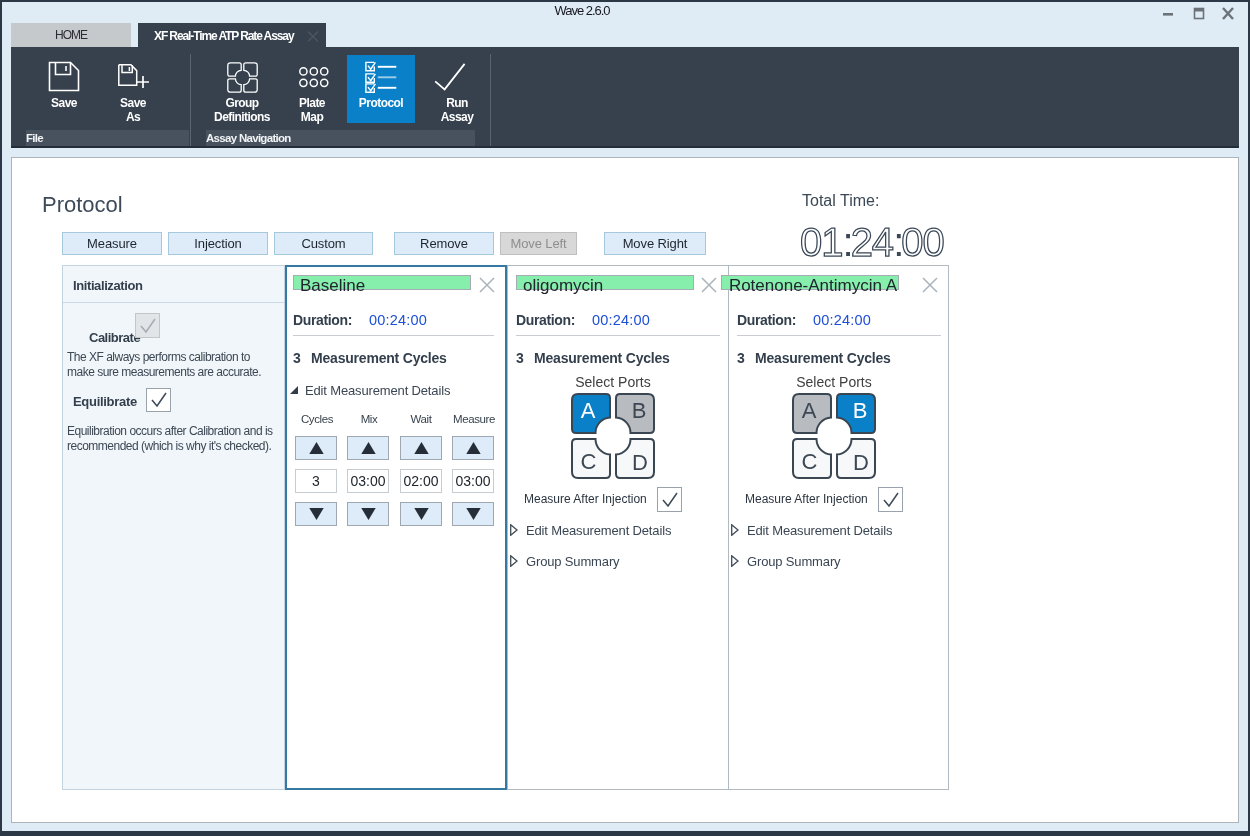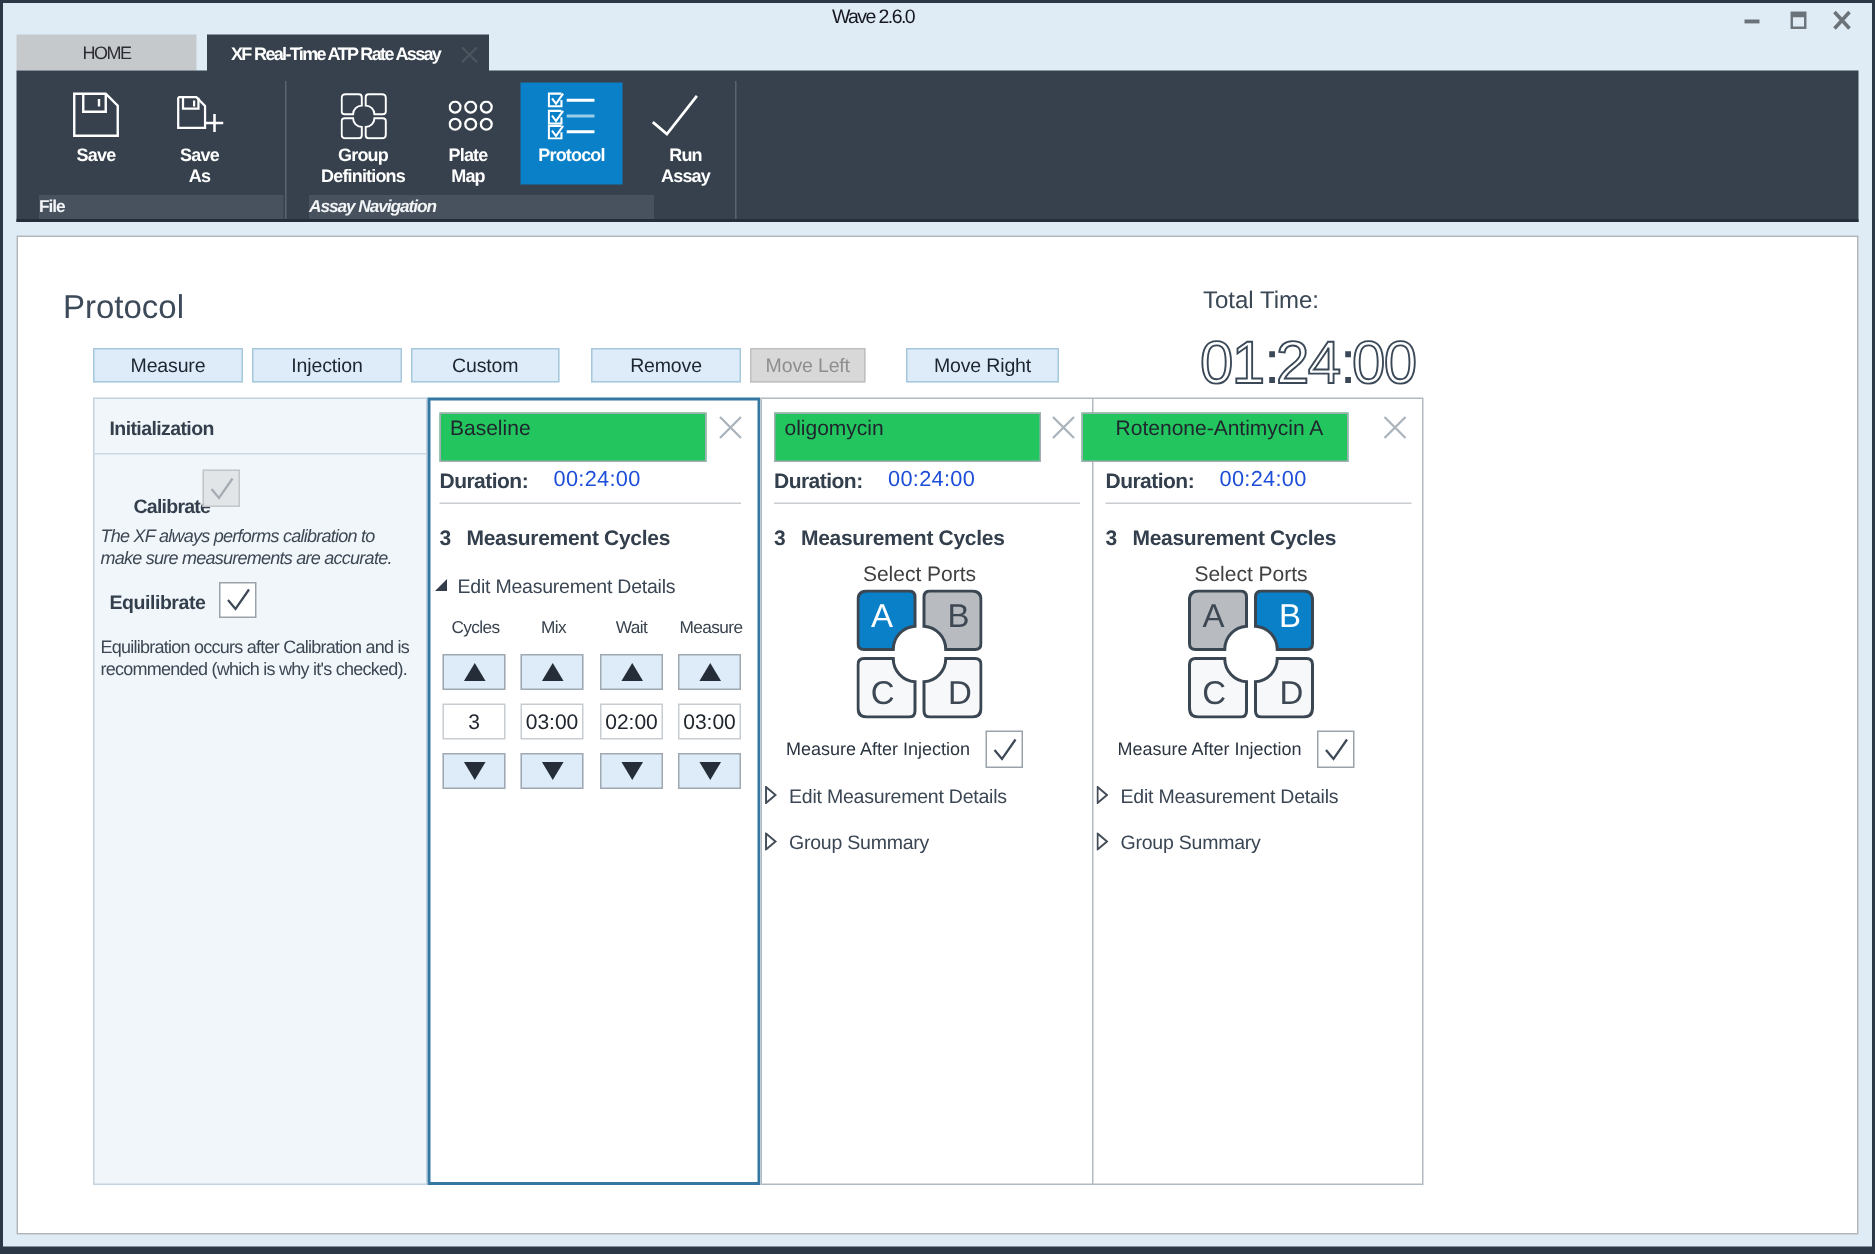--- a/index.html
+++ b/index.html
@@ -28,21 +28,21 @@
 #total-time .cl { color:#3a4857; -webkit-text-stroke:0; letter-spacing:-3px; }
 
 .tbtn { position:absolute; top:232px; height:23px; background:#ddecf8; border:1px solid #a6c8dd; color:#1d2530; font-size:13px; letter-spacing:-0.1px; text-align:center; line-height:21px; }
 .tbtn.dis { background:#d8d8d8; border-color:#bfbfbf; color:#8e8e8e; }
 
 .panel { position:absolute; top:265px; height:525px; background:#fff; border:1px solid #b2bac1; }
 #panel-init { left:62px; width:223px; background:#f1f6fa; border:1px solid #c3d4e0; }
 #panel-base { left:285px; width:222px; border:2px solid #3579a2; }
 #panel-oligo { left:507px; width:222px; }
 #panel-rot { left:728px; width:221px; }
-.pname { position:absolute; background:#22c55e; border:1px solid #a5adb4; height:33px; font-size:14px; color:#20262e; line-height:19px; padding-left:6px; }
+.pname { position:absolute; background:#86efac; border:1px solid #a5adb4; height:15px; font-size:17px; color:#20262e; line-height:19px; padding-left:6px; }
 .pclose { position:absolute; width:16px; height:16px; }
 .duration { position:absolute; font-size:14px; letter-spacing:-0.35px; font-weight:bold; color:#333f4c; }
 .dval { position:absolute; font-size:14.5px; color:#1d4ed8; letter-spacing:0.2px; }
 .psep { position:absolute; height:1px; background:#c9cdd1; }
 .mcycles { position:absolute; font-size:14px; letter-spacing:-0.2px; font-weight:bold; color:#333f4c; }
 .selports { position:absolute; font-size:14px; color:#404040; text-align:center; }
 .mai { position:absolute; font-size:12px; color:#2b3541; }
 .exprow { position:absolute; font-size:13px; letter-spacing:-0.15px; color:#3a4653; }
 .chk { position:absolute; background:#fff; border:1px solid #9aa3ab; }
 
@@ -129,21 +129,21 @@
       <path d="M12.8 16.3 H31.3" stroke-width="1.9" opacity="0.6"></path>
       <path d="M12.8 26.8 H31.3" stroke-width="1.9"></path>
     </g>
   </svg>
   <div class="rlabel" style="left:330px; top:50px; width:80px;">Protocol</div>
 
   <svg class="abs" style="left:423px; top:15px;" width="32" height="30" viewBox="0 0 32 30">
     <path d="M1.2 19.4 L10.6 27.4 L30.6 1.9" fill="none" stroke="#fff" stroke-width="1.8"></path>
   </svg>
   <div class="rlabel" style="left:416px; top:50px; width:60px;">Run<br>Assay</div>
-  <div class="rgroup-label" style="left:195px; width:230px;font-style:italic;">Assay Navigation</div>
+  <div class="rgroup-label" style="left:195px; width:269px;">Assay Navigation</div>
   <div class="rsep" style="left:479px;"></div>
 </div>
 
 <div id="content"></div>
 <h1 id="ptitle">Protocol</h1>
 <div id="total-label">Total Time:</div>
 <div id="total-time">01<span class="cl">:</span>24<span class="cl">:</span>00</div>
 
 <div class="tbtn" style="left:62px; width:100px;">Measure</div>
 <div class="tbtn" style="left:168px; width:100px;">Injection</div>
@@ -158,21 +158,21 @@
 <div class="panel" id="panel-rot"></div>
 
 <div class="init-bold" style="left:73px; top:278px;">Initialization</div>
 <div class="psep" style="left:63px; top:302px; width:221px; background:#c8d9e5;"></div>
 <div class="init-bold" style="left:73px; top:330px; letter-spacing:-0.5px;margin-left:16px;">Calibrate</div>
 <div class="chk" style="left:135px; top:313px; width:25px; height:25px; background:#e2e5e7; border-color:#c2c6c9;">
   <svg width="23" height="23" viewBox="0 0 23 23">
       <path d="M5 12 L10 18 L19 5" fill="none" stroke="#a4abb2" stroke-width="1.5"></path>
     </svg>
 </div>
-<div class="init-p" style="left:67px; top:350px;font-style:italic;">The XF always performs calibration to<br>make sure measurements are accurate.</div>
+<div class="init-p" style="left:67px; top:350px;">The XF always performs calibration to<br>make sure measurements are accurate.</div>
 <div class="init-bold" style="left:73px; top:394px; letter-spacing:-0.3px;">Equilibrate</div>
 <div class="chk" style="left:146px; top:388px; width:25px; height:24px;">
   <svg width="23" height="22" viewBox="0 0 23 22">
       <path d="M5 11 L10 17 L19 4" fill="none" stroke="#3d4956" stroke-width="1.5"></path>
     </svg>
 </div>
 <div class="init-p" style="left:67px; top:424px;">Equilibration occurs after Calibration and is<br>recommended (which is why it's checked).</div>
 
 <div class="pname" style="left:293px; top:275px; width:178px;">Baseline</div>
 <svg class="pclose" style="left:479px; top:277px;" viewBox="0 0 16 16">

